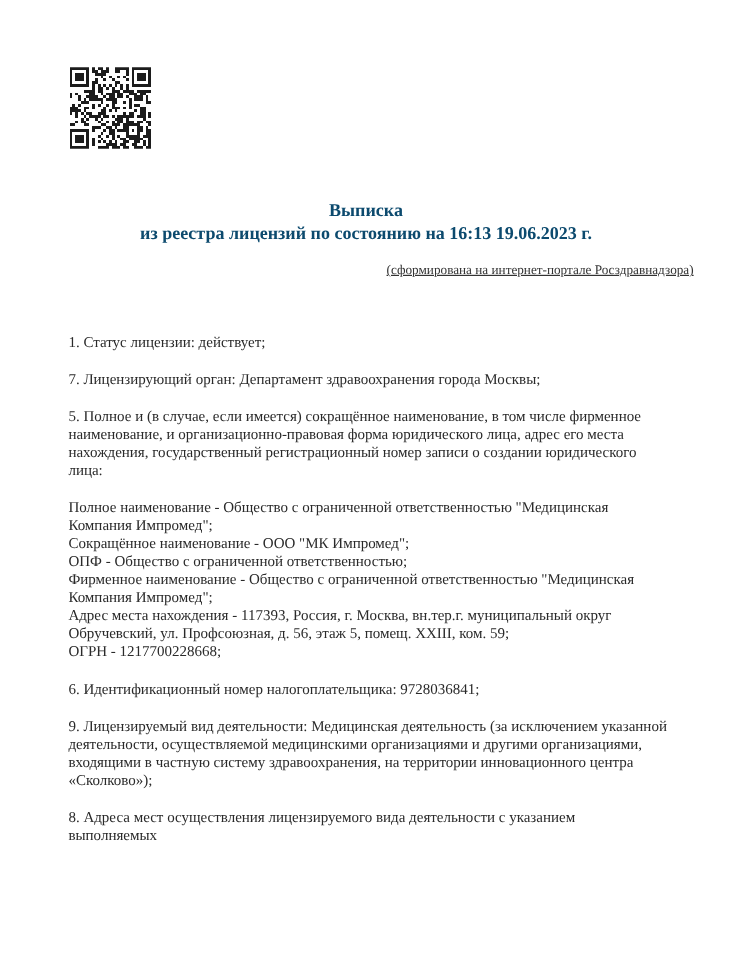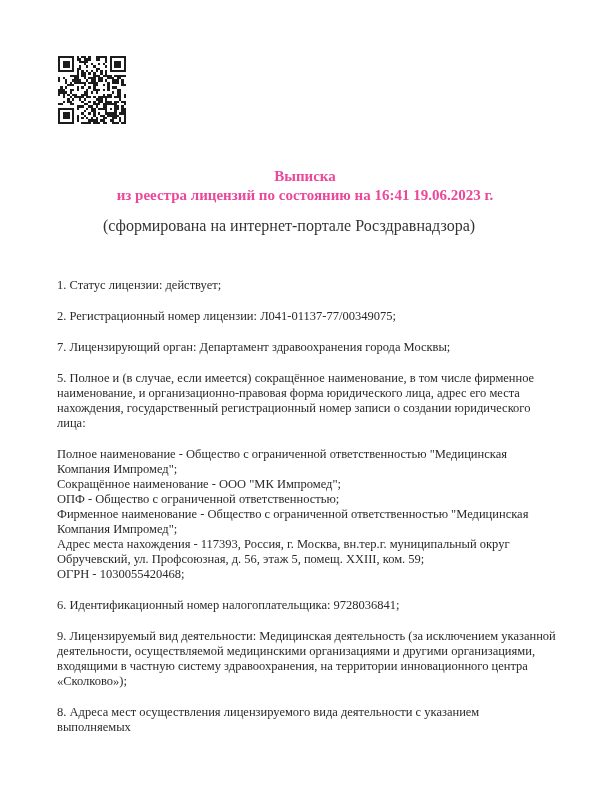--- a/index.html
+++ b/index.html
@@ -21,30 +21,31 @@
     width: 68px; height: 68px;
   }
   .title-block {
     position: absolute;
     top: 167px; left: 0;
     width: 610px;
     text-align: center;
     font-weight: bold;
     font-size: 15px;
     line-height: 19px;
-    color: #ec4899;
+    color: #0c4a6e;
   }
   .subtitle {
     position: absolute;
     top: 219px; left: 0;
     width: 578px;
-    text-align: center;
-    font-size: 16px;
+    text-align: right;
+    font-size: 11px;
     line-height: 13px;
     color: #333333;
+    text-decoration: underline;
   }
   .content {
     position: absolute;
     left: 57px; top: 262px;
     width: 499px;
     font-size: 12.5px;
     line-height: 15px;
     text-align: left;
   }
   .para { margin: 16px 0 16px 0; }
@@ -476,38 +477,37 @@
         <rect x="23" y="28" width="1" height="1"></rect>
         <rect x="24" y="28" width="1" height="1"></rect>
         <rect x="25" y="28" width="1" height="1"></rect>
         <rect x="27" y="28" width="1" height="1"></rect>
         <rect x="28" y="28" width="1" height="1"></rect>
       </g>
     </svg>
 
   <div class="title-block">
     <div>Выписка</div>
-    <div>из реестра лицензий по состоянию на 16:41 19.06.2023 г.</div>
+    <div>из реестра лицензий по состоянию на 16:13 19.06.2023 г.</div>
   </div>
 
   <div class="subtitle">(сформирована на интернет-портале Росздравнадзора)</div>
 
   <div class="content">
     <p class="para">1. Статус лицензии: действует;</p>
-    <p class="para">2. Регистрационный номер лицензии: Л041-01137-77/00349075;</p>
     <p class="para">7. Лицензирующий орган: Департамент здравоохранения города Москвы;</p>
     <p class="para">5. Полное и (в случае, если имеется) сокращённое наименование, в том числе фирменное наименование, и организационно-правовая форма юридического лица, адрес его места нахождения, государственный регистрационный номер записи о создании юридического лица:</p>
 
     <div class="detail-block">
       <div class="detail-line">Полное наименование - Общество с ограниченной ответственностью "Медицинская Компания Импромед";</div>
       <div class="detail-line">Сокращённое наименование - ООО "МК Импромед";</div>
       <div class="detail-line">ОПФ - Общество с ограниченной ответственностью;</div>
       <div class="detail-line">Фирменное наименование - Общество с ограниченной ответственностью "Медицинская Компания Импромед";</div>
       <div class="detail-line">Адрес места нахождения - 117393, Россия, г. Москва, вн.тер.г. муниципальный округ Обручевский, ул. Профсоюзная, д. 56, этаж 5, помещ. XXIII, ком. 59;</div>
-      <div class="detail-line">ОГРН - 1030055420468;</div>
+      <div class="detail-line">ОГРН - 1217700228668;</div>
     </div>
 
     <p class="para">6. Идентификационный номер налогоплательщика: 9728036841;</p>
     <p class="para">9. Лицензируемый вид деятельности: Медицинская деятельность (за исключением указанной деятельности, осуществляемой медицинскими организациями и другими организациями, входящими в частную систему здравоохранения, на территории инновационного центра «Сколково»);</p>
     <p class="para">8. Адреса мест осуществления лицензируемого вида деятельности с указанием выполняемых</p>
   </div>
 
 </div>
 
 </body></html>

